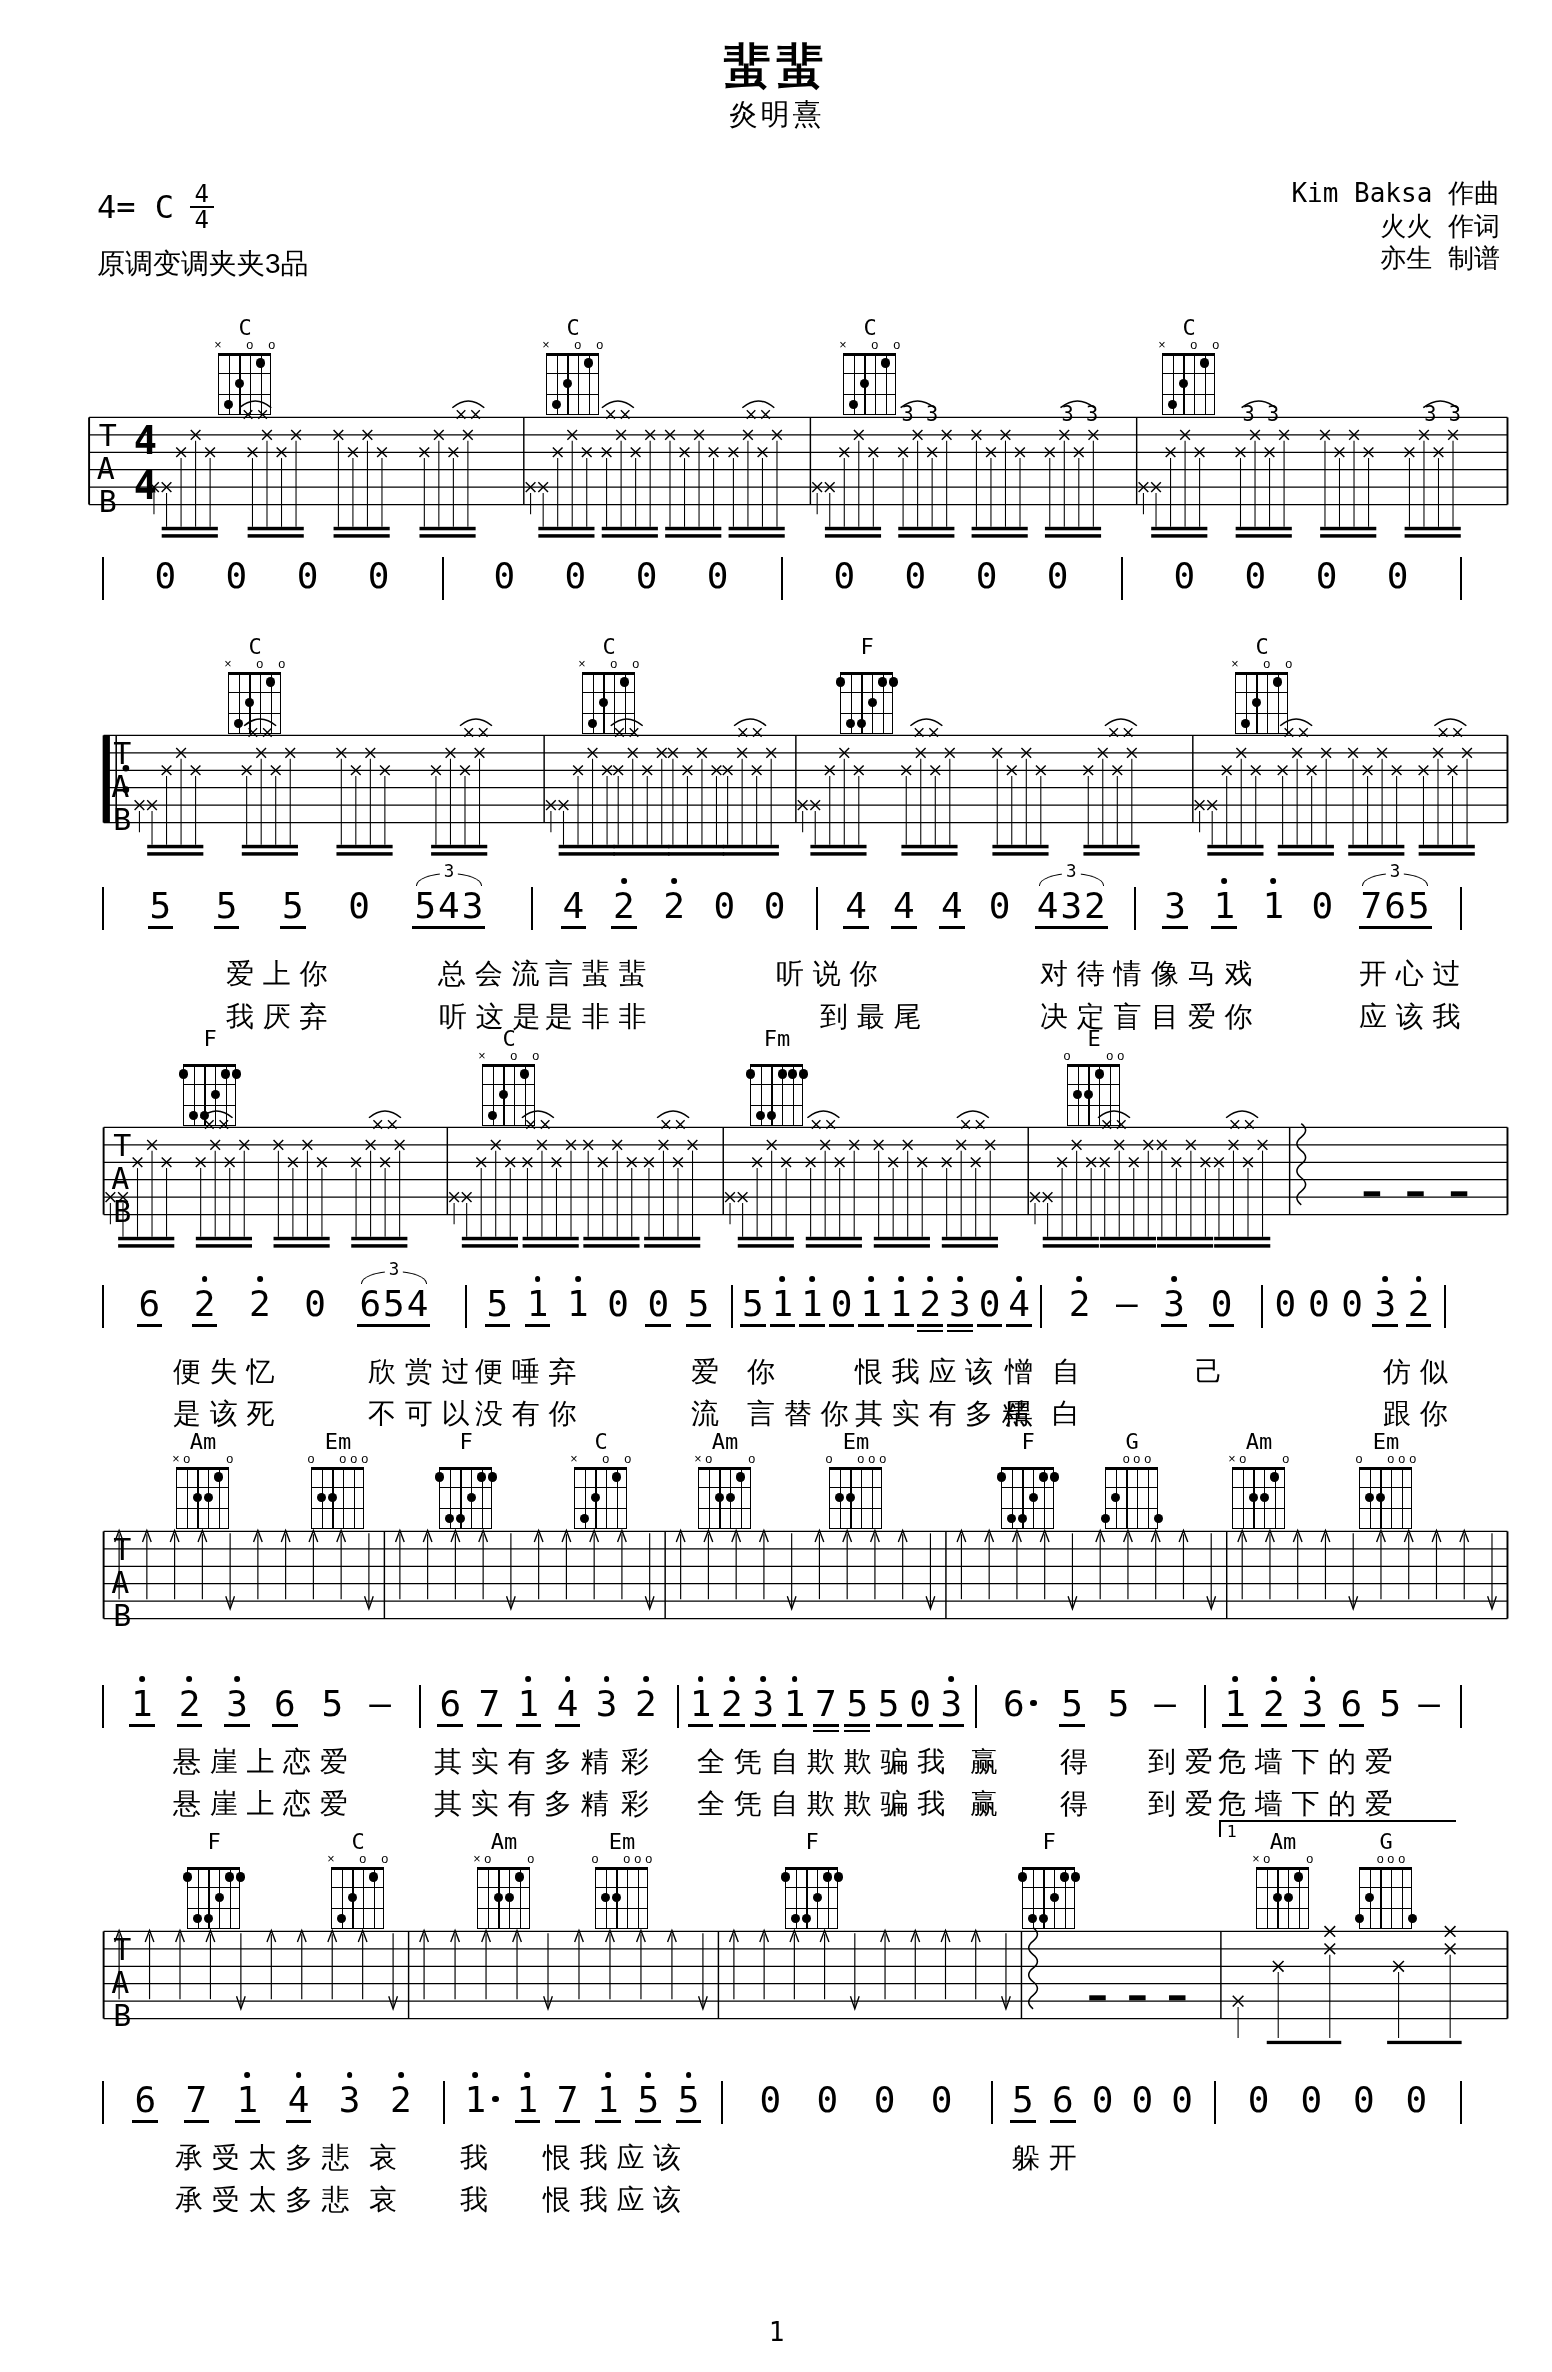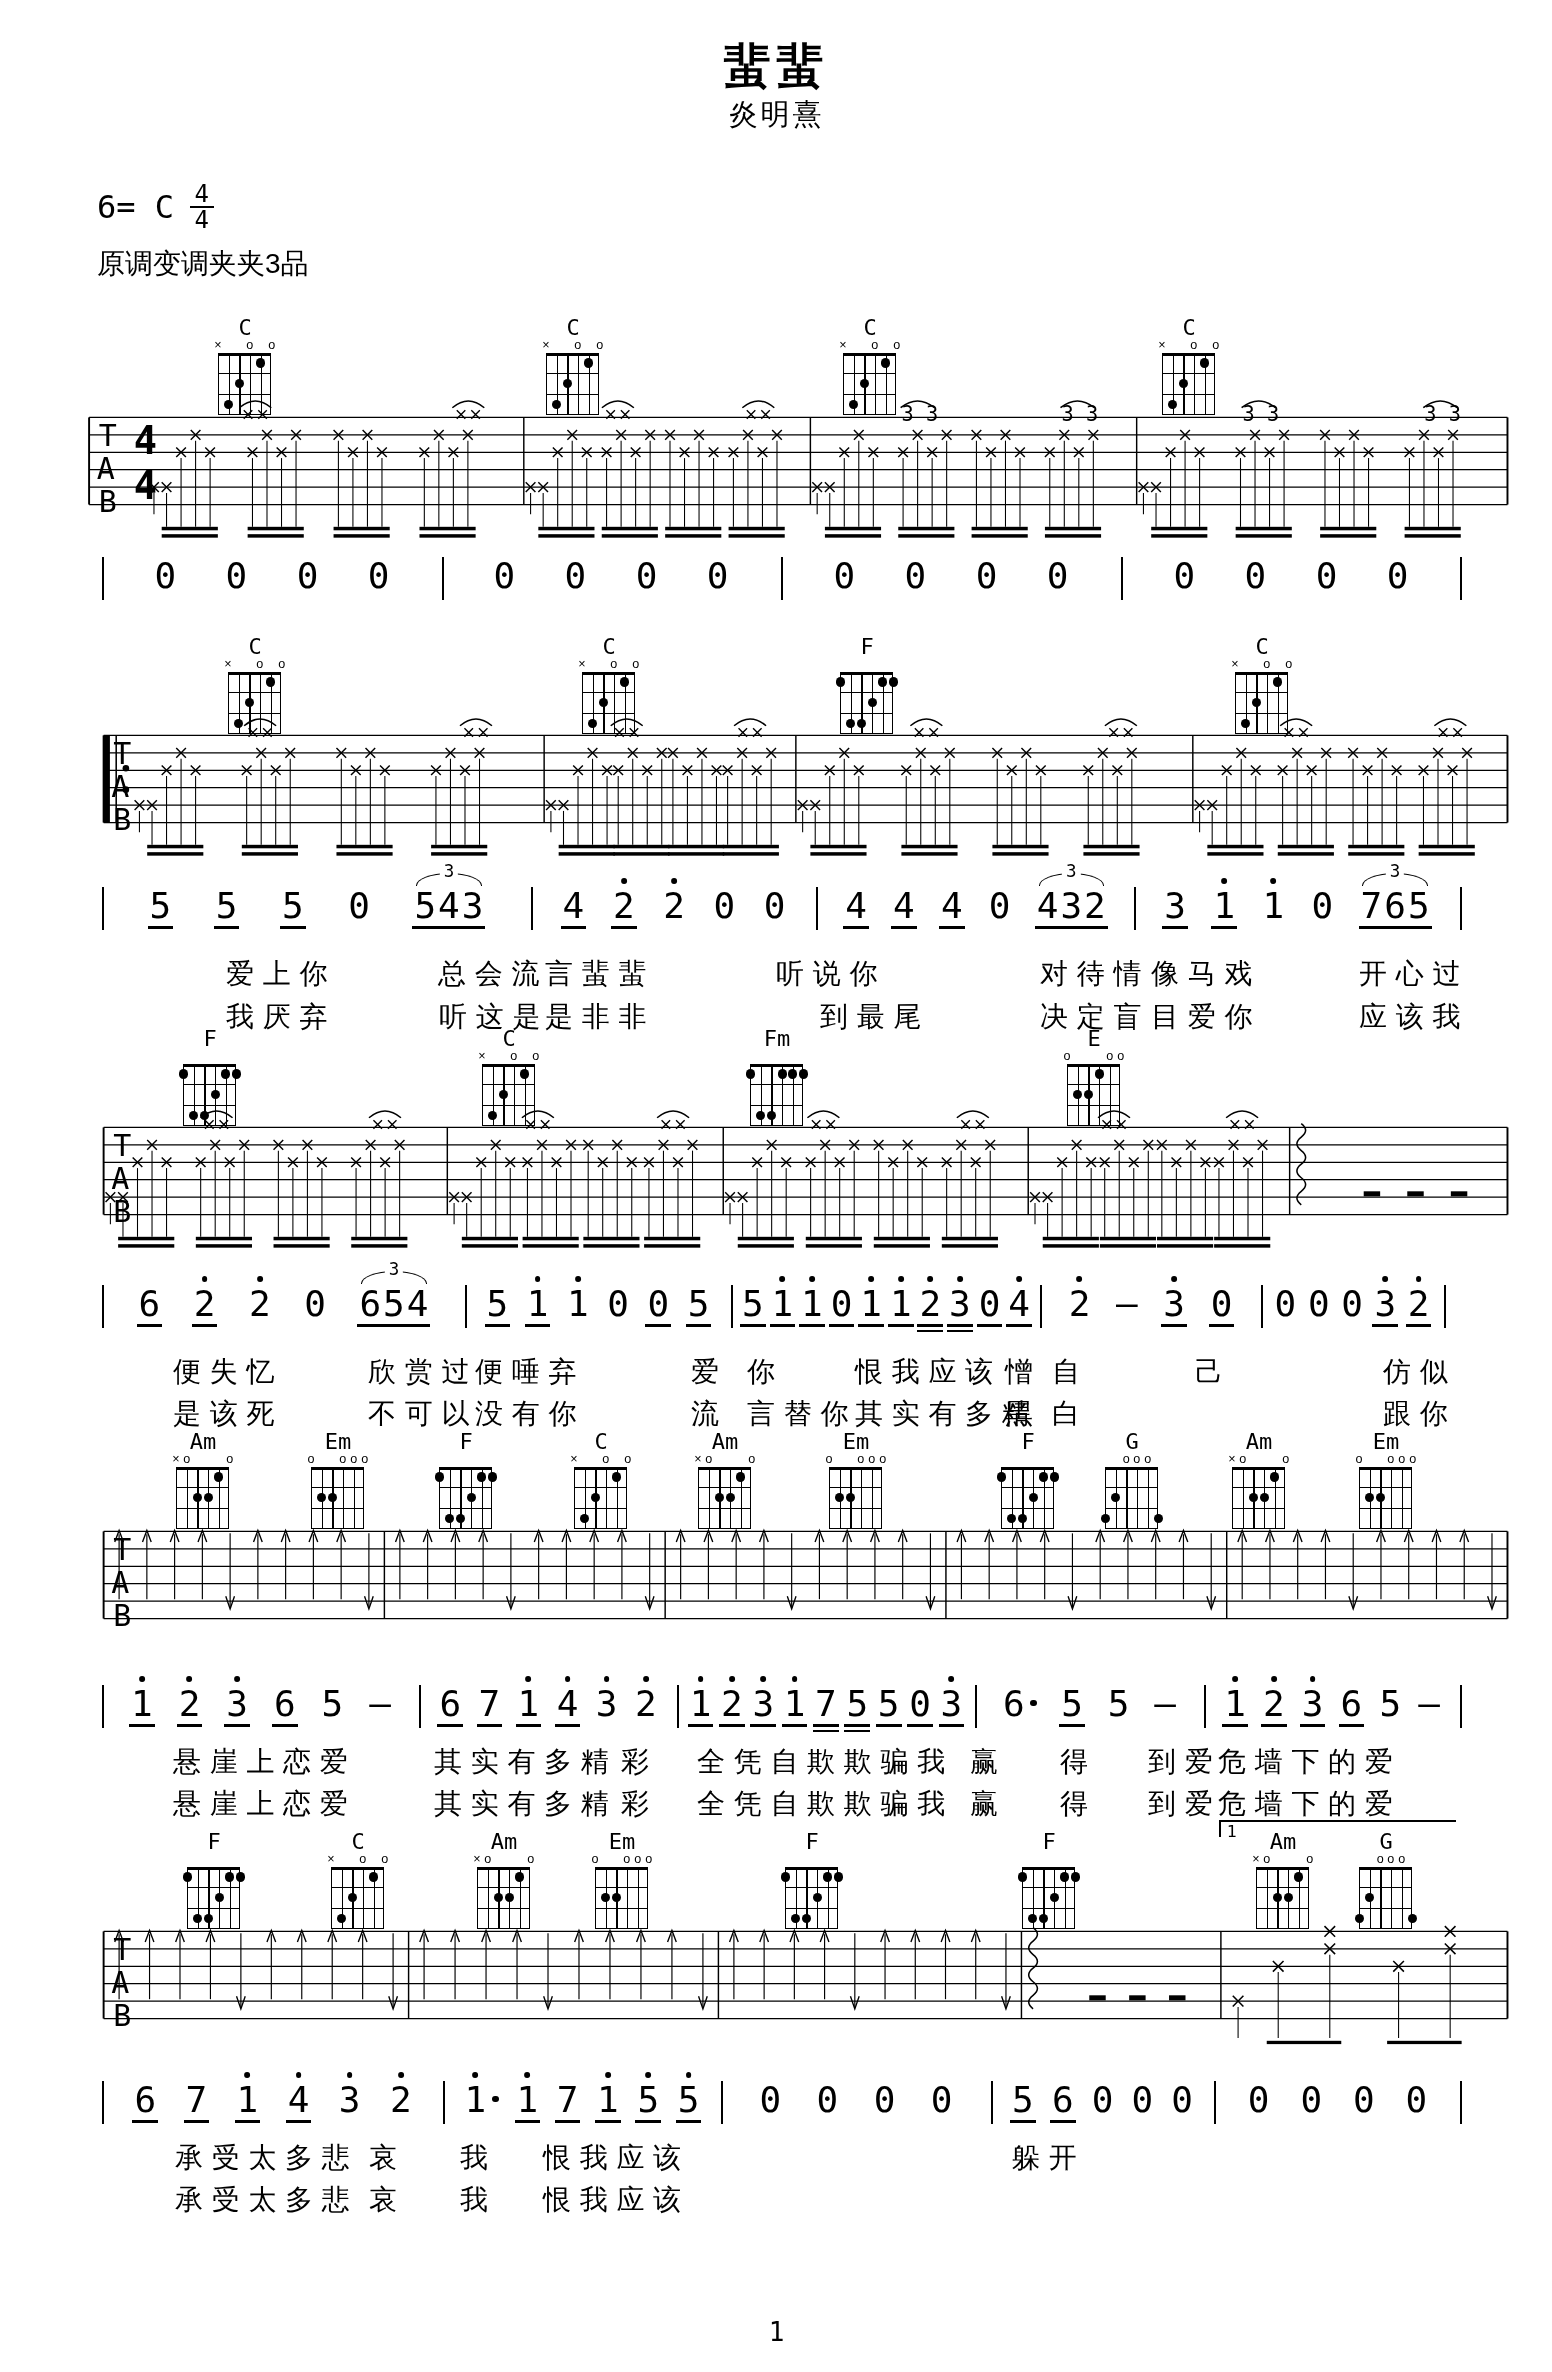--- a/index.html
+++ b/index.html
@@ -49,27 +49,32 @@
   .pagenum{top:2317px;left:0;width:100%;text-align:center;font-size:26px;font-family:"DejaVu Sans Mono",monospace}
   svg{position:absolute;left:0;overflow:visible}
 </style>
 </head>
 <body>
 
 <div id="sheet">
   <div class="abs title">蜚蜚</div>
   <div class="abs artist">炎明熹</div>
   <div class="abs keyline">
-    <span>6= C</span>
+    <span>4= C</span>
     <span class="frac">
       <span class="num">4</span>
       <span class="den">4</span>
     </span>
   </div>
   <div class="abs capo">原调变调夹夹3品</div>
+  <div class="abs credits">
+      <div class="credit-line">Kim Baksa 作曲</div>
+      <div class="credit-line">火火 作词</div>
+      <div class="credit-line">亦生 制谱</div>
+    </div>
   <div id="score">
       <div class="chord" style="left: 218px; top: 316px;">
         <div class="cname"><span>C</span></div>
         <div class="cmarkers">
           <span class="cmark" style="left: -4.9px;">×</span>
           <span class="cmark" style="left: 27px;">o</span>
           <span class="cmark" style="left: 49px;">o</span>
         </div>
         <div class="cgrid">
           <div class="cnut"></div>

